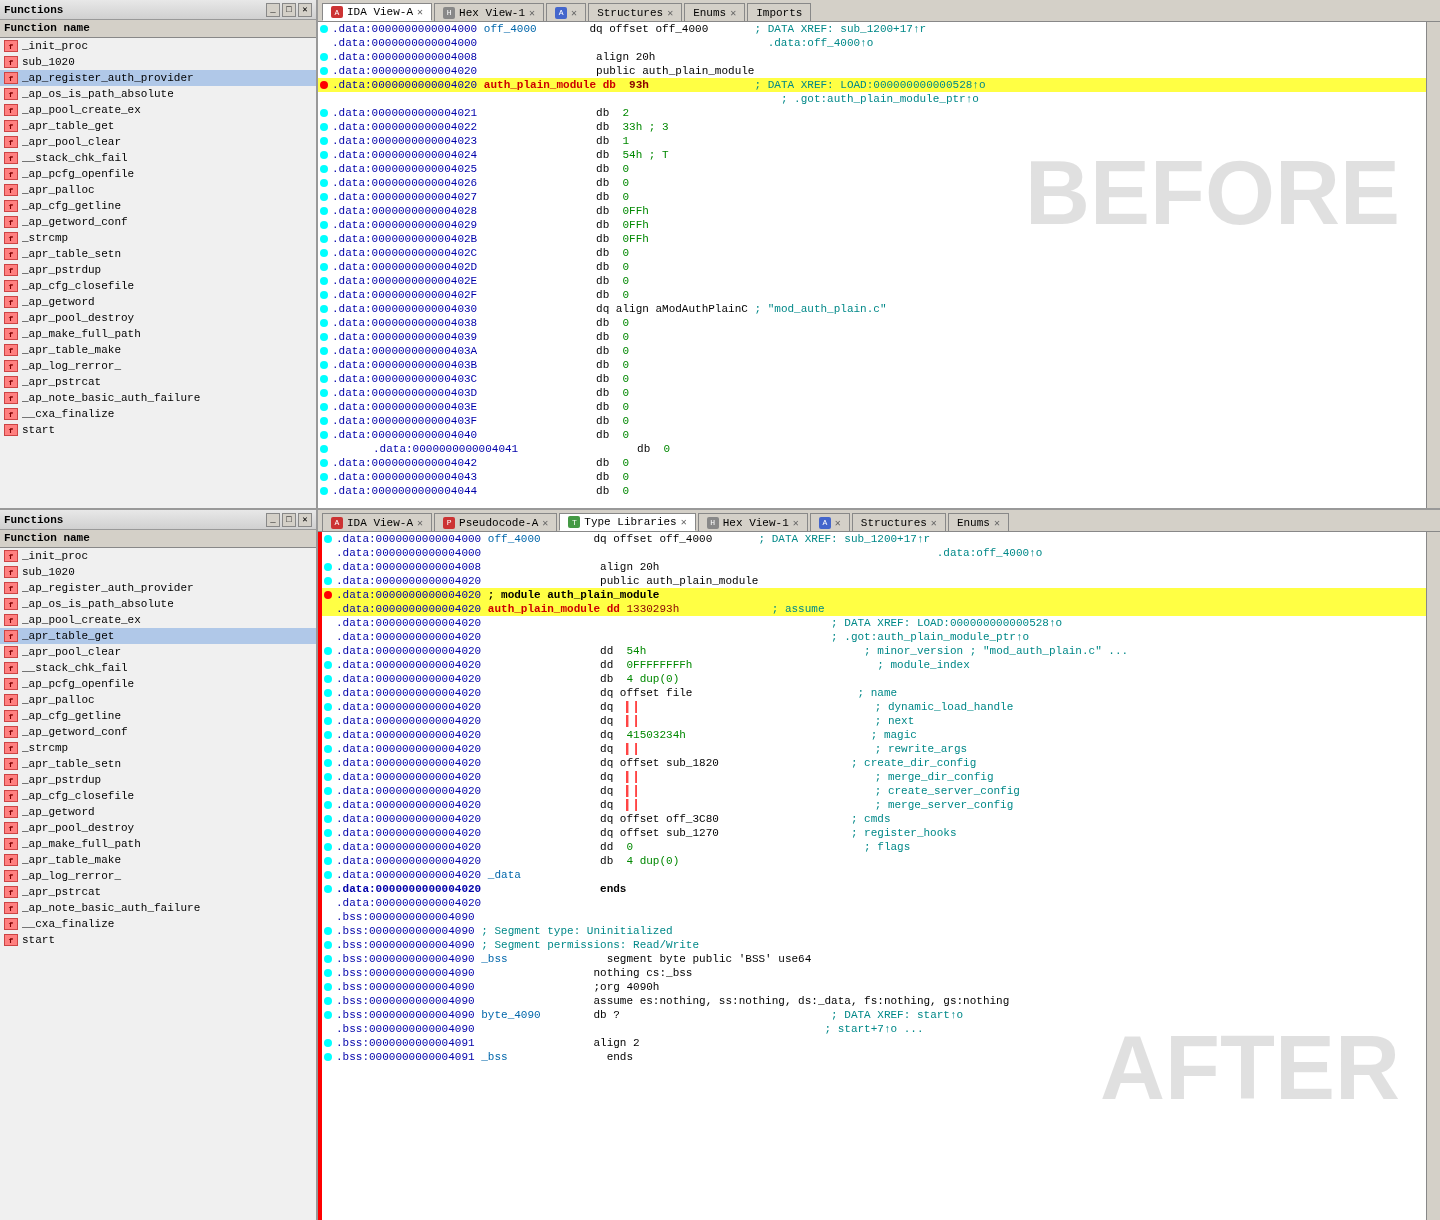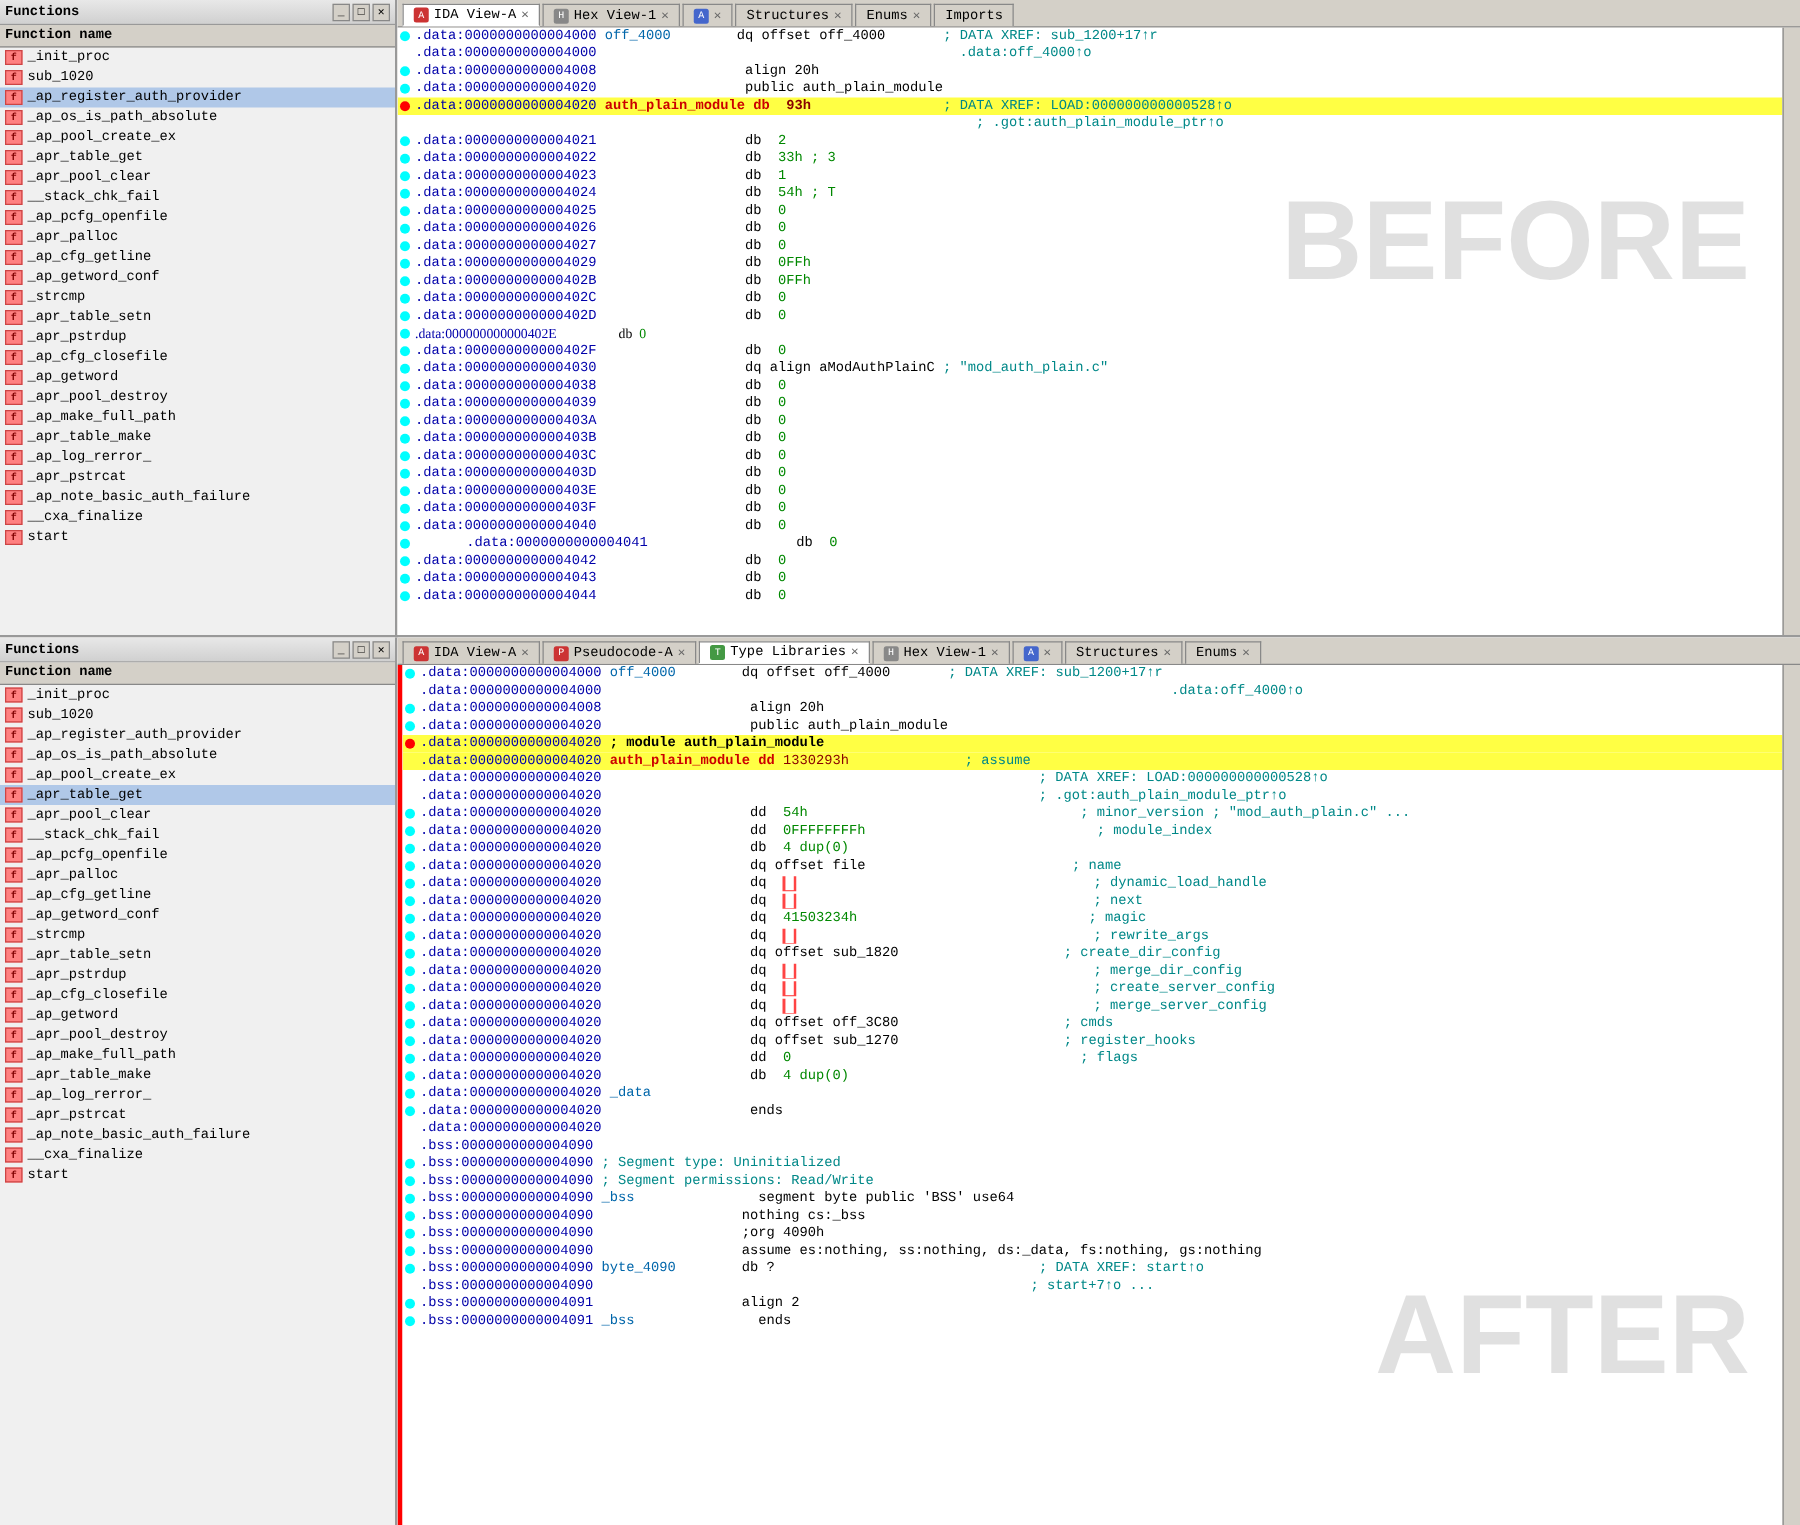--- a/index.html
+++ b/index.html
@@ -437,37 +437,41 @@
           <div class="code-line">
             <div class="cyan-dot"></div>
             <div class="code-content" style="color:#0000aa;">.data:0000000000004026 &nbsp;&nbsp;&nbsp;&nbsp;&nbsp;&nbsp;&nbsp;&nbsp;&nbsp;&nbsp;&nbsp;&nbsp;&nbsp;&nbsp;&nbsp;&nbsp;&nbsp;<span style="color:#000000;">db</span>&nbsp; <span style="color:#008800;">0</span></div>
           </div>
           <div class="code-line">
             <div class="cyan-dot"></div>
             <div class="code-content" style="color:#0000aa;">.data:0000000000004027 &nbsp;&nbsp;&nbsp;&nbsp;&nbsp;&nbsp;&nbsp;&nbsp;&nbsp;&nbsp;&nbsp;&nbsp;&nbsp;&nbsp;&nbsp;&nbsp;&nbsp;<span style="color:#000000;">db</span>&nbsp; <span style="color:#008800;">0</span></div>
           </div>
           <div class="code-line">
             <div class="cyan-dot"></div>
+            <div class="code-content" style="color:#0000aa;">.data:0000000000004028 &nbsp;&nbsp;&nbsp;&nbsp;&nbsp;&nbsp;&nbsp;&nbsp;&nbsp;&nbsp;&nbsp;&nbsp;&nbsp;&nbsp;&nbsp;&nbsp;&nbsp;<span style="color:#000000;">db</span>&nbsp; <span style="color:#008800;">0FFh</span></div>
+          </div>
+          <div class="code-line">
+            <div class="cyan-dot"></div>
             <div class="code-content" style="color:#0000aa;">.data:0000000000004029 &nbsp;&nbsp;&nbsp;&nbsp;&nbsp;&nbsp;&nbsp;&nbsp;&nbsp;&nbsp;&nbsp;&nbsp;&nbsp;&nbsp;&nbsp;&nbsp;&nbsp;<span style="color:#000000;">db</span>&nbsp; <span style="color:#008800;">0FFh</span></div>
           </div>
           <div class="code-line">
             <div class="cyan-dot"></div>
             <div class="code-content" style="color:#0000aa;">.data:000000000000402B &nbsp;&nbsp;&nbsp;&nbsp;&nbsp;&nbsp;&nbsp;&nbsp;&nbsp;&nbsp;&nbsp;&nbsp;&nbsp;&nbsp;&nbsp;&nbsp;&nbsp;<span style="color:#000000;">db</span>&nbsp; <span style="color:#008800;">0FFh</span></div>
           </div>
           <div class="code-line">
             <div class="cyan-dot"></div>
             <div class="code-content" style="color:#0000aa;">.data:000000000000402C &nbsp;&nbsp;&nbsp;&nbsp;&nbsp;&nbsp;&nbsp;&nbsp;&nbsp;&nbsp;&nbsp;&nbsp;&nbsp;&nbsp;&nbsp;&nbsp;&nbsp;<span style="color:#000000;">db</span>&nbsp; <span style="color:#008800;">0</span></div>
           </div>
           <div class="code-line">
             <div class="cyan-dot"></div>
             <div class="code-content" style="color:#0000aa;">.data:000000000000402D &nbsp;&nbsp;&nbsp;&nbsp;&nbsp;&nbsp;&nbsp;&nbsp;&nbsp;&nbsp;&nbsp;&nbsp;&nbsp;&nbsp;&nbsp;&nbsp;&nbsp;<span style="color:#000000;">db</span>&nbsp; <span style="color:#008800;">0</span></div>
           </div>
           <div class="code-line">
             <div class="cyan-dot"></div>
-            <div class="code-content" style="color:#0000aa;font-family:Liberation Serif, serif;">.data:000000000000402E &nbsp;&nbsp;&nbsp;&nbsp;&nbsp;&nbsp;&nbsp;&nbsp;&nbsp;&nbsp;&nbsp;&nbsp;&nbsp;&nbsp;&nbsp;&nbsp;&nbsp;<span style="color:#000000;">db</span>&nbsp; <span style="color:#008800;">0</span></div>
+            <div class="code-content" style="color:#0000aa;">.data:000000000000402E &nbsp;&nbsp;&nbsp;&nbsp;&nbsp;&nbsp;&nbsp;&nbsp;&nbsp;&nbsp;&nbsp;&nbsp;&nbsp;&nbsp;&nbsp;&nbsp;&nbsp;<span style="color:#000000;">db</span>&nbsp; <span style="color:#008800;">0</span></div>
           </div>
           <div class="code-line">
             <div class="cyan-dot"></div>
             <div class="code-content" style="color:#0000aa;">.data:000000000000402F &nbsp;&nbsp;&nbsp;&nbsp;&nbsp;&nbsp;&nbsp;&nbsp;&nbsp;&nbsp;&nbsp;&nbsp;&nbsp;&nbsp;&nbsp;&nbsp;&nbsp;<span style="color:#000000;">db</span>&nbsp; <span style="color:#008800;">0</span></div>
           </div>
           <div class="code-line">
             <div class="cyan-dot"></div>
             <div class="code-content" style="color:#0000aa;">.data:0000000000004030 &nbsp;&nbsp;&nbsp;&nbsp;&nbsp;&nbsp;&nbsp;&nbsp;&nbsp;&nbsp;&nbsp;&nbsp;&nbsp;&nbsp;&nbsp;&nbsp;&nbsp;<span style="color:#000000;">dq align aModAuthPlainC</span>&nbsp;<span style="color:#008888;">; "mod_auth_plain.c"</span></div>
           </div>
           <div class="code-line">
@@ -780,21 +784,21 @@
           <div class="code-line">
             <div class="cyan-dot"></div>
             <div class="code-content" style="color:#0000aa;">.data:0000000000004020 &nbsp;&nbsp;&nbsp;&nbsp;&nbsp;&nbsp;&nbsp;&nbsp;&nbsp;&nbsp;&nbsp;&nbsp;&nbsp;&nbsp;&nbsp;&nbsp;&nbsp;<span style="color:#000000;">db</span>&nbsp; <span style="color:#008800;">4 dup(0)</span></div>
           </div>
           <div class="code-line">
             <div class="cyan-dot"></div>
             <div class="code-content" style="color:#0000aa;">.data:0000000000004020 <span style="color:#0066aa;">_data</span>&nbsp;&nbsp;&nbsp;&nbsp;&nbsp;&nbsp;&nbsp;&nbsp;&nbsp;&nbsp;&nbsp;&nbsp;</div>
           </div>
           <div class="code-line">
             <div class="cyan-dot"></div>
-            <div class="code-content" style="color:#0000aa;">.data:0000000000004020 &nbsp;&nbsp;&nbsp;&nbsp;&nbsp;&nbsp;&nbsp;&nbsp;&nbsp;&nbsp;&nbsp;&nbsp;&nbsp;&nbsp;&nbsp;&nbsp;&nbsp;<span style="color:#000000;">ends</span></div>
+            <div class="code-content" style="color:#0000aa;font-weight:bold;">.data:0000000000004020 &nbsp;&nbsp;&nbsp;&nbsp;&nbsp;&nbsp;&nbsp;&nbsp;&nbsp;&nbsp;&nbsp;&nbsp;&nbsp;&nbsp;&nbsp;&nbsp;&nbsp;<span style="color:#000000;">ends</span></div>
           </div>
           <div class="code-line">
             <div class="no-dot"></div>
             <div class="code-content" style="color:#0000aa;">.data:0000000000004020</div>
           </div>
           <div class="code-line">
             <div class="no-dot"></div>
             <div class="code-content" style="color:#0000aa;">.bss:0000000000004090</div>
           </div>
           <div class="code-line">

